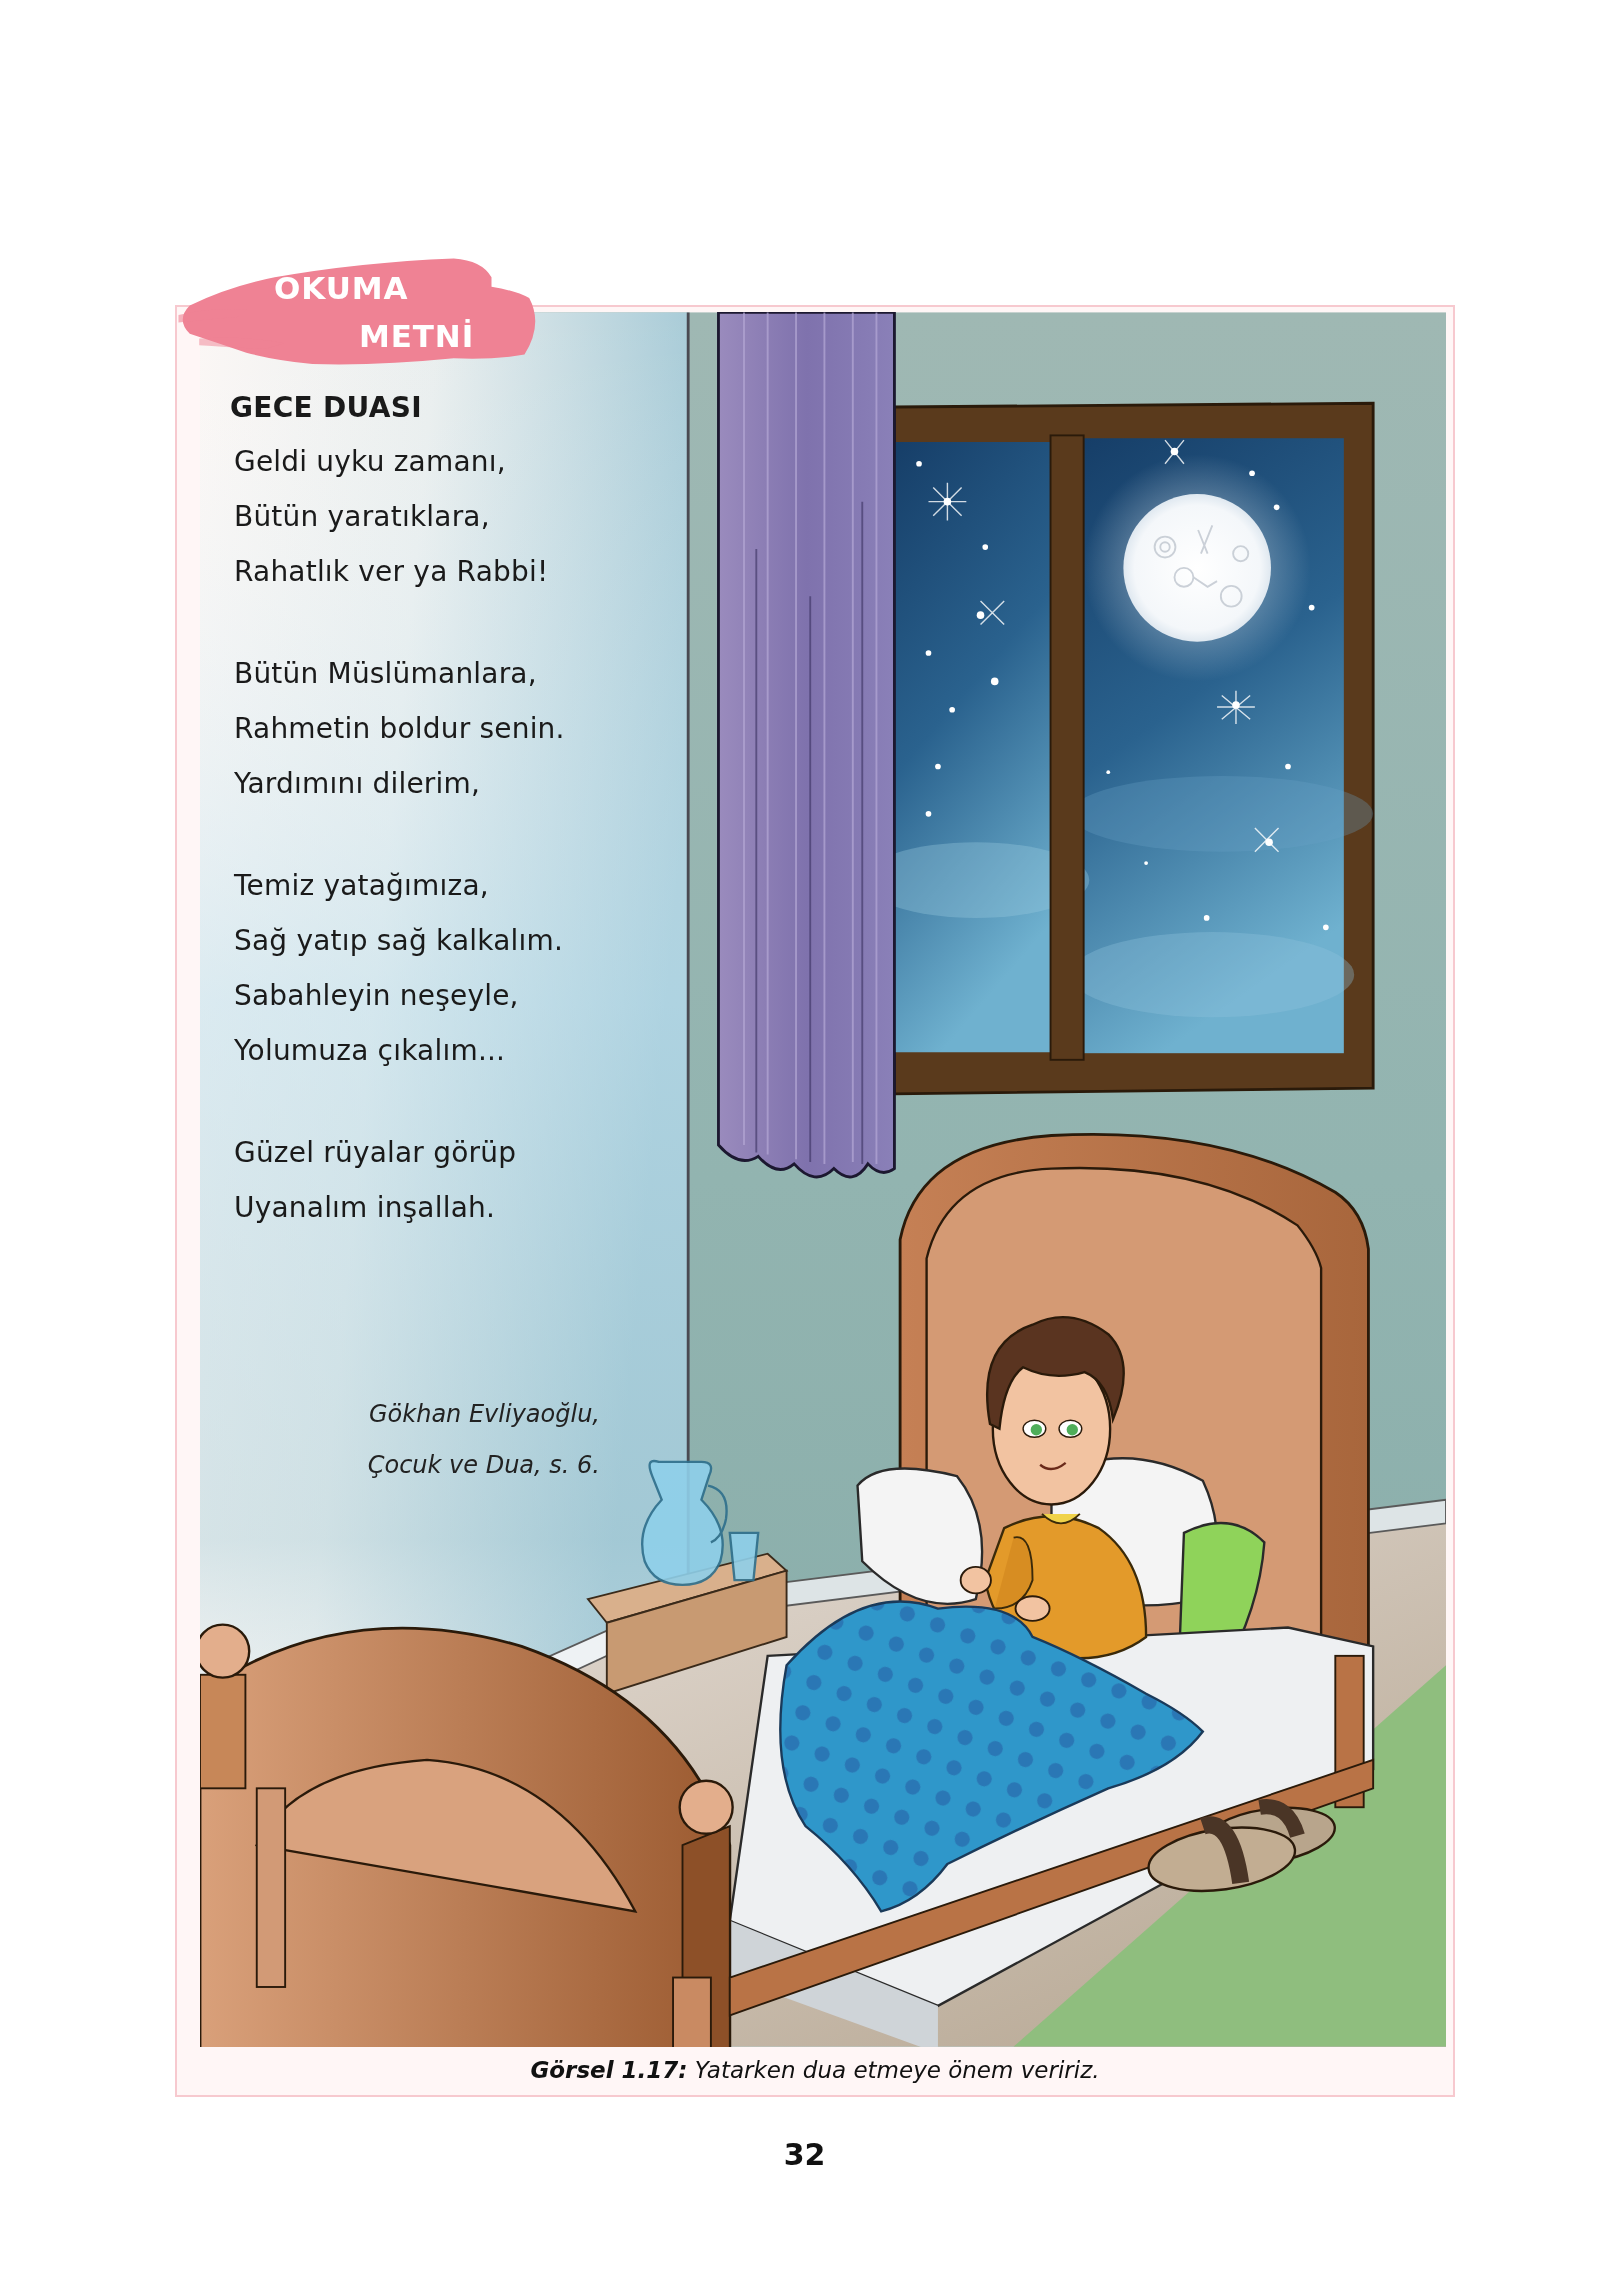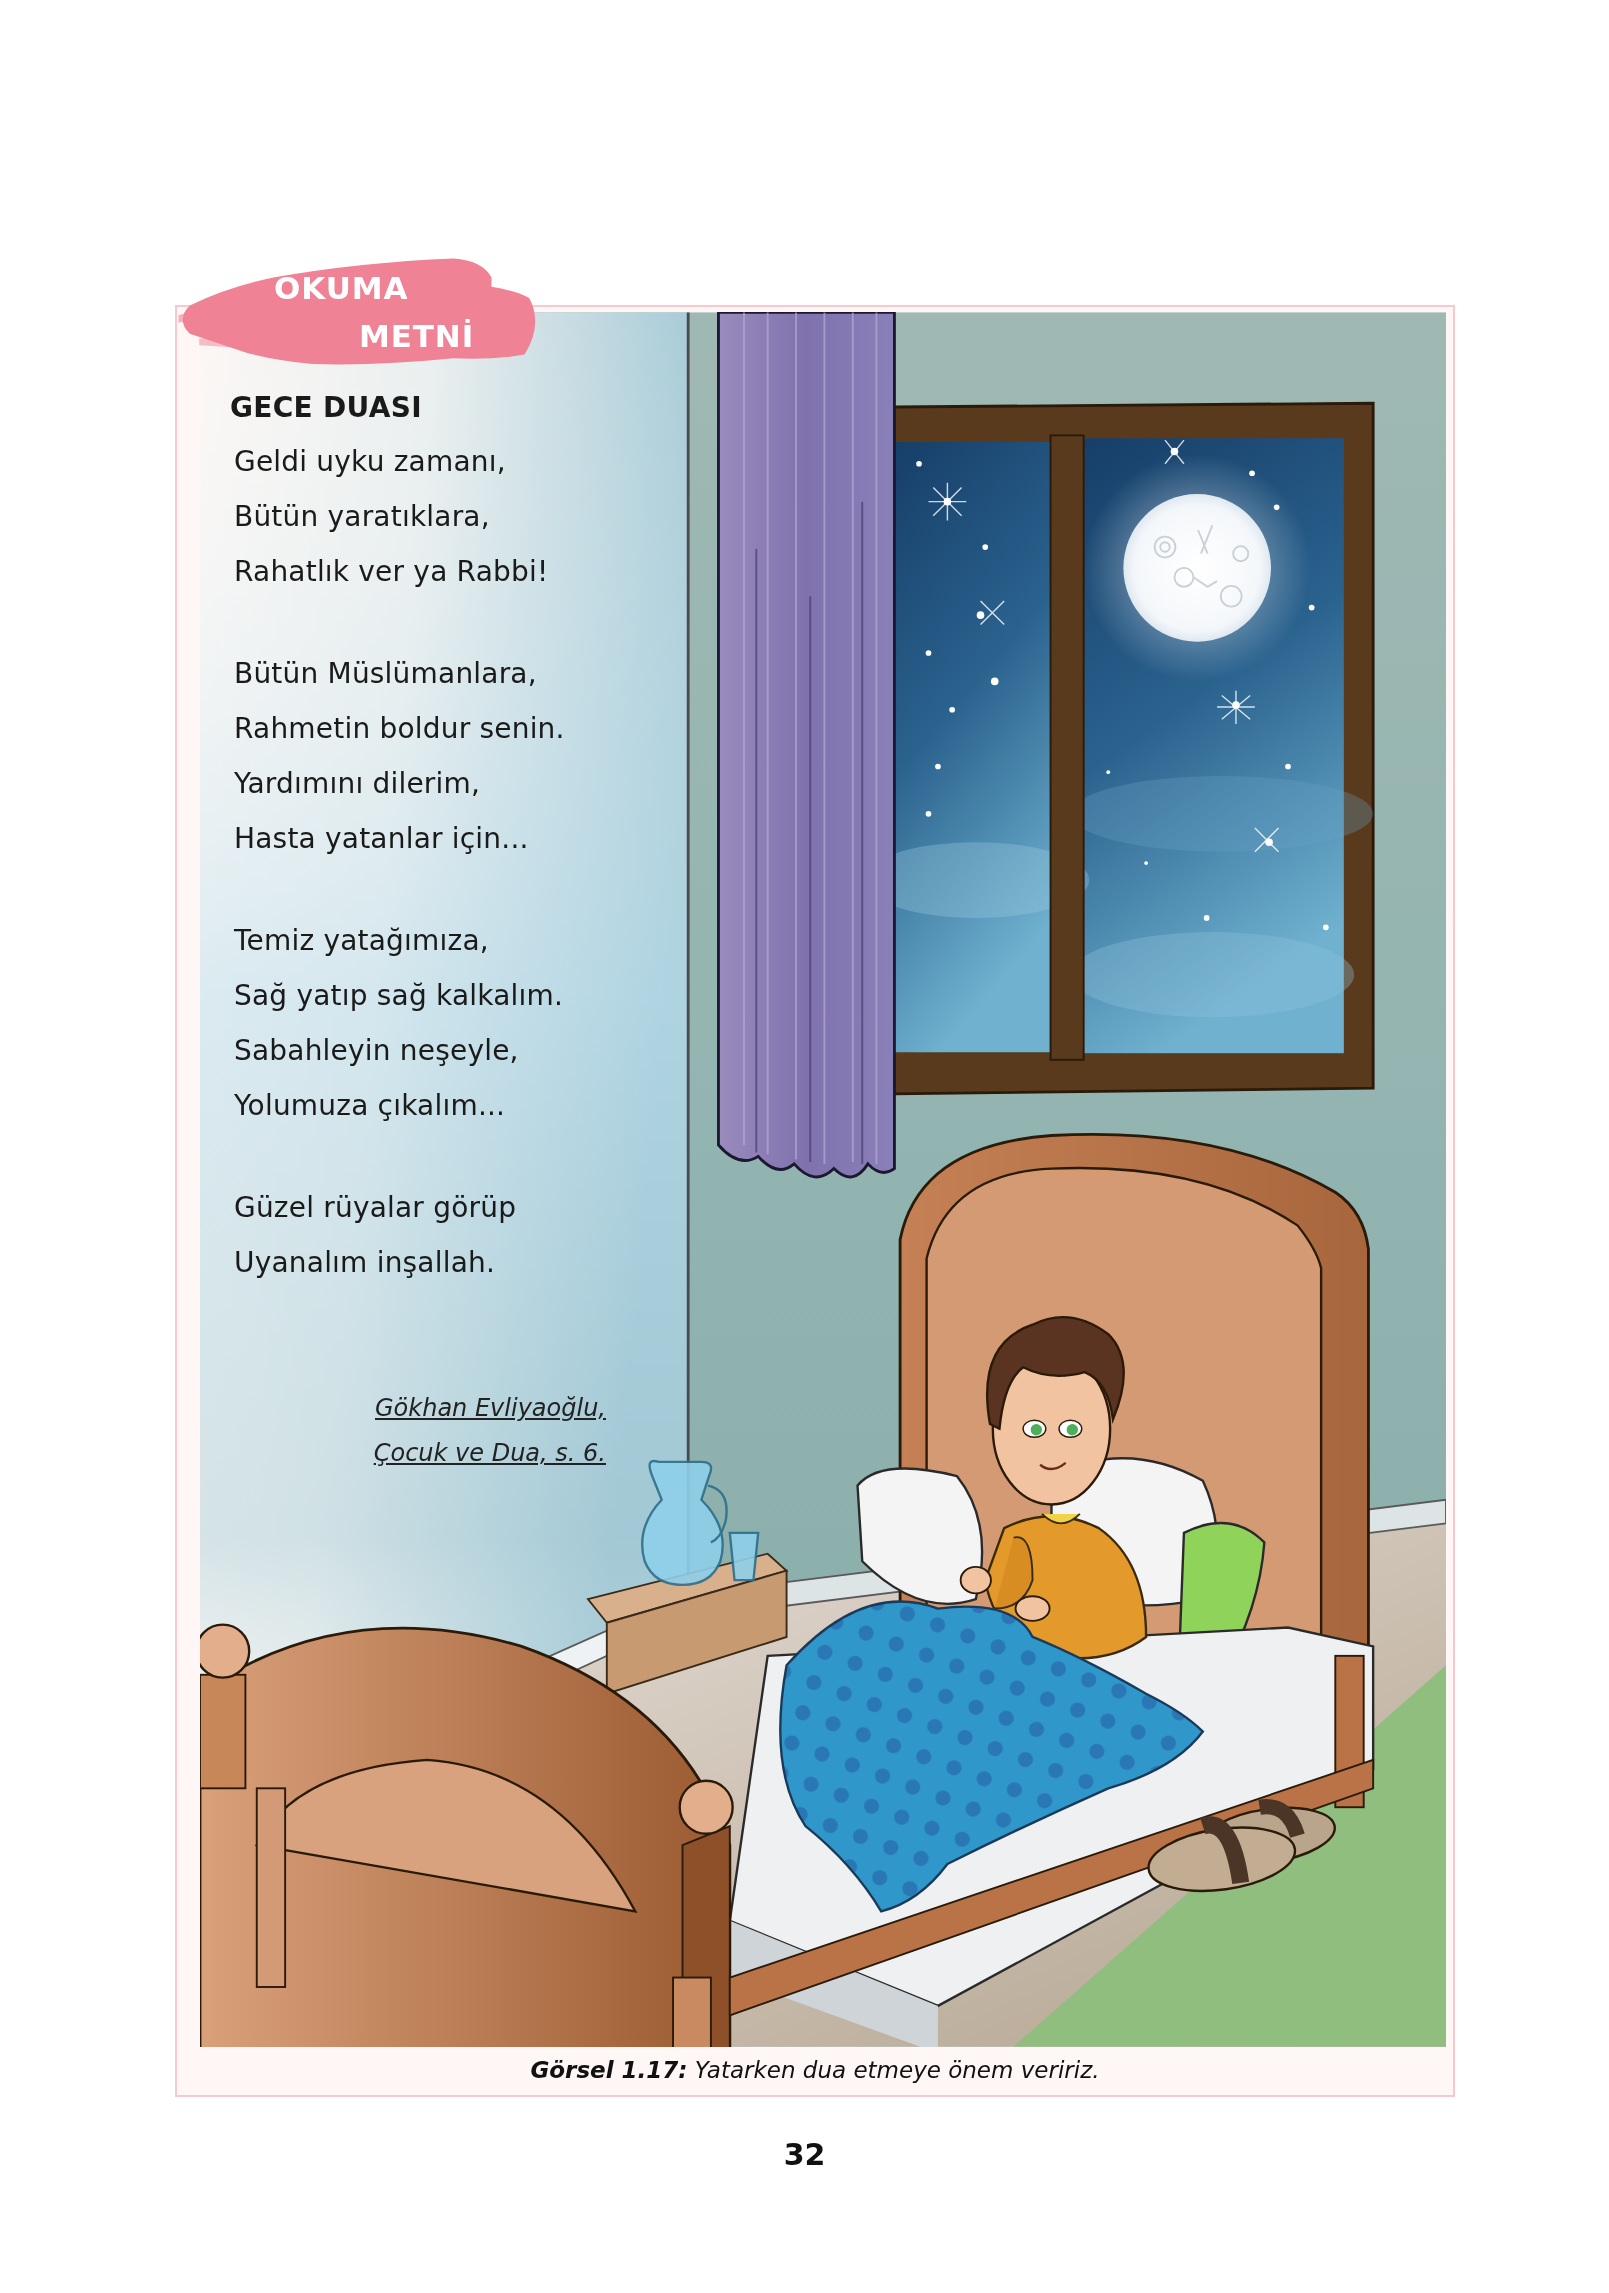--- a/index.html
+++ b/index.html
@@ -31,21 +31,21 @@
   .poem-title {
     font-family:"DejaVu Sans", sans-serif; font-weight:bold; font-size:28px; line-height:49px; margin:0;
     letter-spacing:0.3px;
   }
   .stanza { margin:0 0 51px 0; }
   .stanza-line { font-size:28px; line-height:51px; margin:4px; white-space:nowrap; letter-spacing:0.2px; }
   .attribution {
     position:absolute; left:230px; top:1386px; width:376px; text-align:right; z-index:4;
     font-style:italic; font-size:24px; line-height:45px; color:#222;
   }
-  .attribution div { margin:0;text-decoration:underline; }
+  .attribution div { margin:6px; }
 
   .caption {
     position:absolute; left:175px; top:2047px; width:1280px; height:51px; text-align:center;
     font-size:23px; line-height:47px; color:#111; z-index:4;
   }
   .caption-label { font-weight:bold; font-style:italic; }
   .caption-text { font-style:italic; }
 
   .page-number {
     position:absolute; left:757px; top:2137px; width:95px; text-align:center;
@@ -287,21 +287,20 @@
   <p class="poem-title">GECE DUASI</p>
   <div class="stanza">
     <p class="stanza-line">Geldi uyku zamanı,</p>
     <p class="stanza-line">Bütün yaratıklara,</p>
     <p class="stanza-line">Rahatlık ver ya Rabbi!</p>
   </div>
   <div class="stanza">
     <p class="stanza-line">Bütün Müslümanlara,</p>
     <p class="stanza-line">Rahmetin boldur senin.</p>
     <p class="stanza-line">Yardımını dilerim,</p>
-    <p class="stanza-line">Hasta yatanlar için...</p>
   </div>
   <div class="stanza">
     <p class="stanza-line">Temiz yatağımıza,</p>
     <p class="stanza-line">Sağ yatıp sağ kalkalım.</p>
     <p class="stanza-line">Sabahleyin neşeyle,</p>
     <p class="stanza-line">Yolumuza çıkalım...</p>
   </div>
   <div class="stanza">
     <p class="stanza-line">Güzel rüyalar görüp</p>
     <p class="stanza-line">Uyanalım inşallah.</p>

